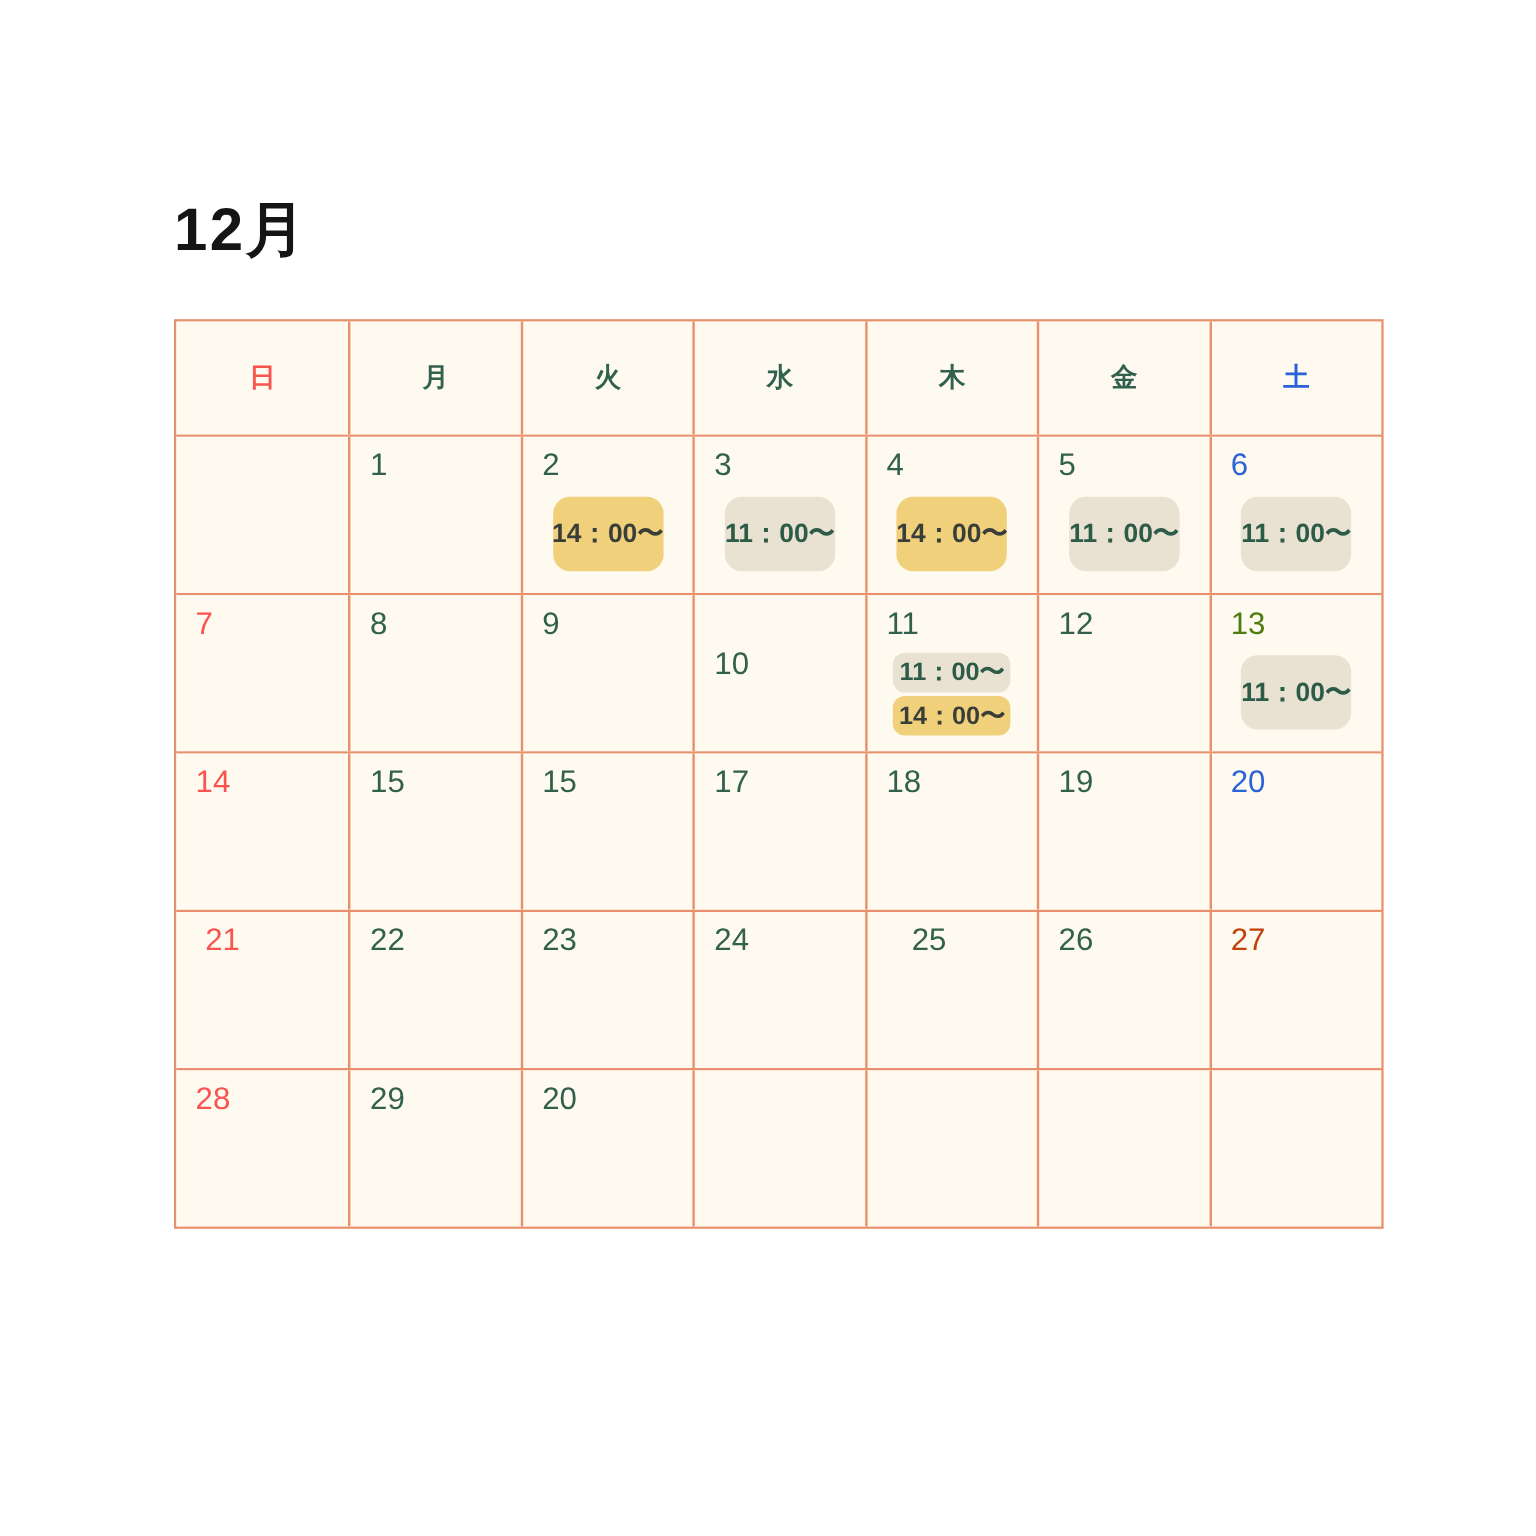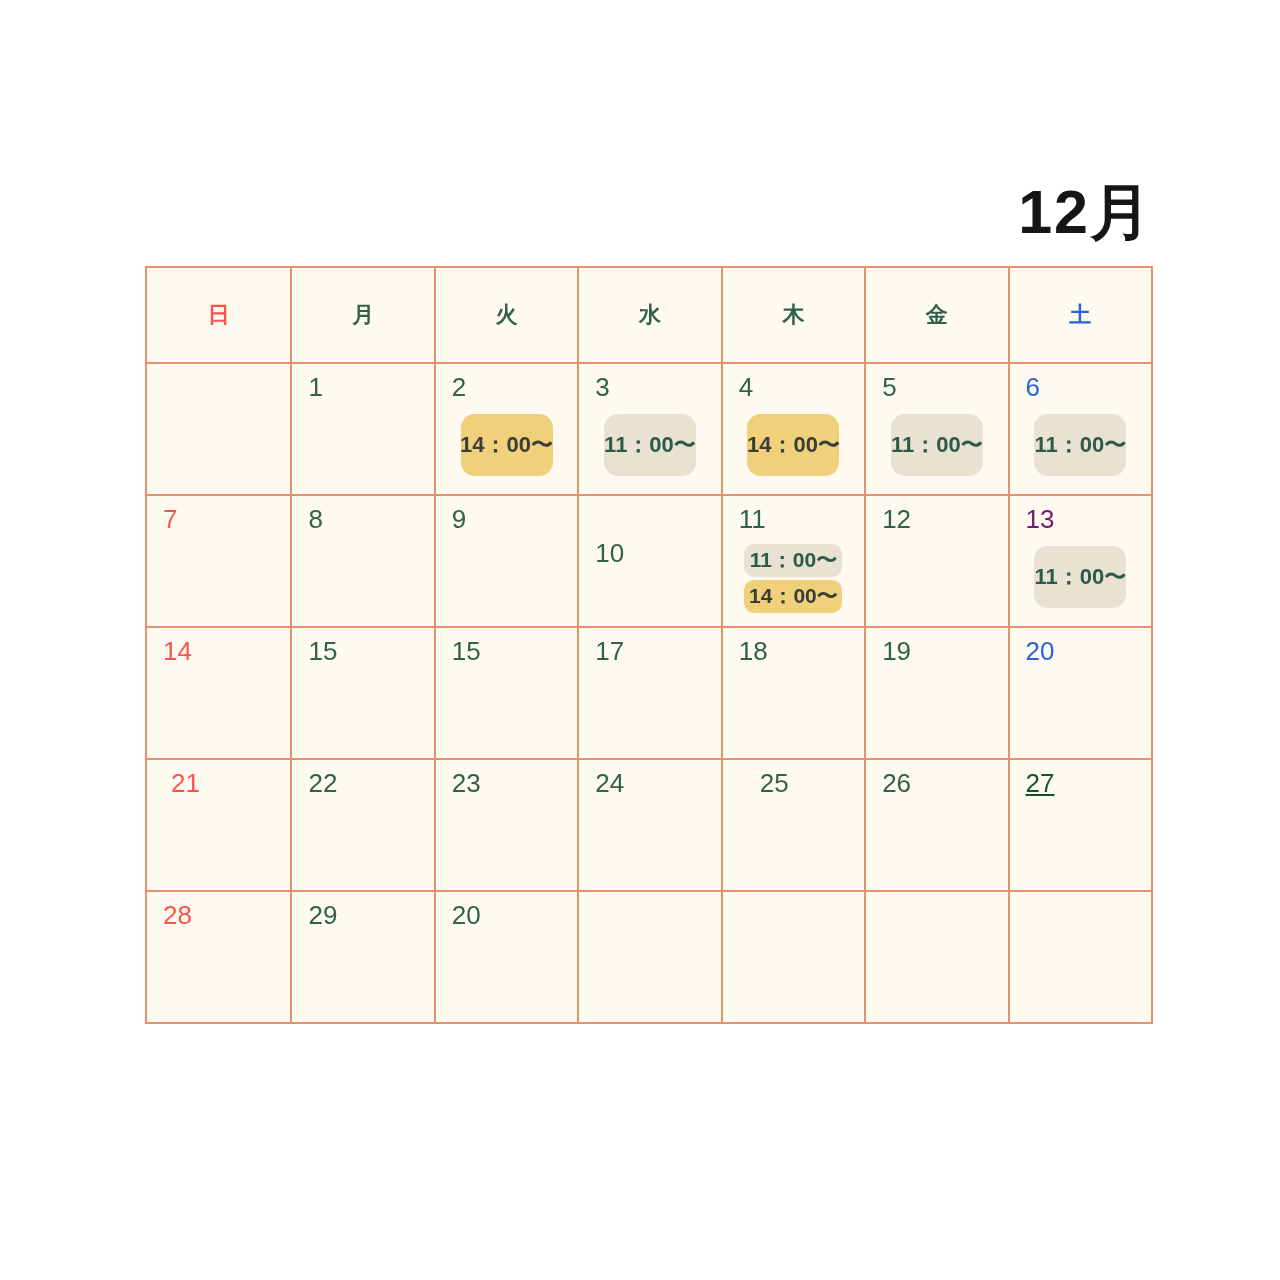--- a/index.html
+++ b/index.html
@@ -10,22 +10,22 @@
     --blue:#2A62D8;
     --title:#151515;
   }
   html,body{margin:0;padding:0;}
   body{
     width:1280px;height:1280px;background:#ffffff;position:relative;
     font-family:"Liberation Sans","DejaVu Sans",sans-serif;
     overflow:hidden;
   }
   .title{
-    position:absolute;left:145px;top:179px;width:1008px;margin:0;
-    text-align:right;font-size:61px;font-weight:800;line-height:1.1;
+    position:absolute;left:145px;top:164px;width:1008px;margin:0;
+    text-align:left;font-size:50px;font-weight:800;line-height:1.1;
     color:var(--title);letter-spacing:2px;
   }
   .calendar{
     position:absolute;left:145px;top:266px;width:1008px;
     border:2px solid var(--border);box-sizing:border-box;
     background:var(--cell-bg);
   }
   .weekday-row{
     display:grid;grid-template-columns:repeat(7,1fr);height:94px;
   }
@@ -117,21 +117,21 @@
         </div>
         <div class="cell">
           <span class="daynum" style="color: rgb(49, 96, 76);">11</span>
           <div class="badge sm" style="background: rgb(233, 225, 209); color: rgb(44, 91, 71);">11：00〜</div>
           <div class="badge sm" style="background: rgb(241, 208, 124); color: rgb(58, 62, 57);">14：00〜</div>
         </div>
         <div class="cell">
           <span class="daynum" style="color: rgb(49, 96, 76);">12</span>
         </div>
         <div class="cell">
-          <span class="daynum" style="color: #701a75; text-align: right;">13</span>
+          <span class="daynum" style="color: #4d7c0f; text-align: right;">13</span>
           <div class="badge" style="background: rgb(233, 225, 209); color: rgb(44, 91, 71);">11：00〜</div>
         </div>
       </div>
       <div class="week-row">
         <div class="cell">
           <span class="daynum" style="color: rgb(249, 84, 79); text-align: right;">14</span>
         </div>
         <div class="cell">
           <span class="daynum" style="color: rgb(49, 96, 76);">15</span>
         </div>
@@ -164,21 +164,21 @@
         <div class="cell">
           <span class="daynum" style="color: rgb(49, 96, 76);">24</span>
         </div>
         <div class="cell">
           <span class="daynum" style="color: rgb(49, 96, 76); padding-left: 37px;">25</span>
         </div>
         <div class="cell">
           <span class="daynum" style="color: rgb(49, 96, 76);">26</span>
         </div>
         <div class="cell">
-          <span class="daynum" style="color: #14532d; text-decoration: underline;">27</span>
+          <span class="daynum" style="color: #c2410c;">27</span>
         </div>
       </div>
       <div class="week-row">
         <div class="cell">
           <span class="daynum" style="color: rgb(249, 84, 79);">28</span>
         </div>
         <div class="cell">
           <span class="daynum" style="color: rgb(49, 96, 76);">29</span>
         </div>
         <div class="cell">

